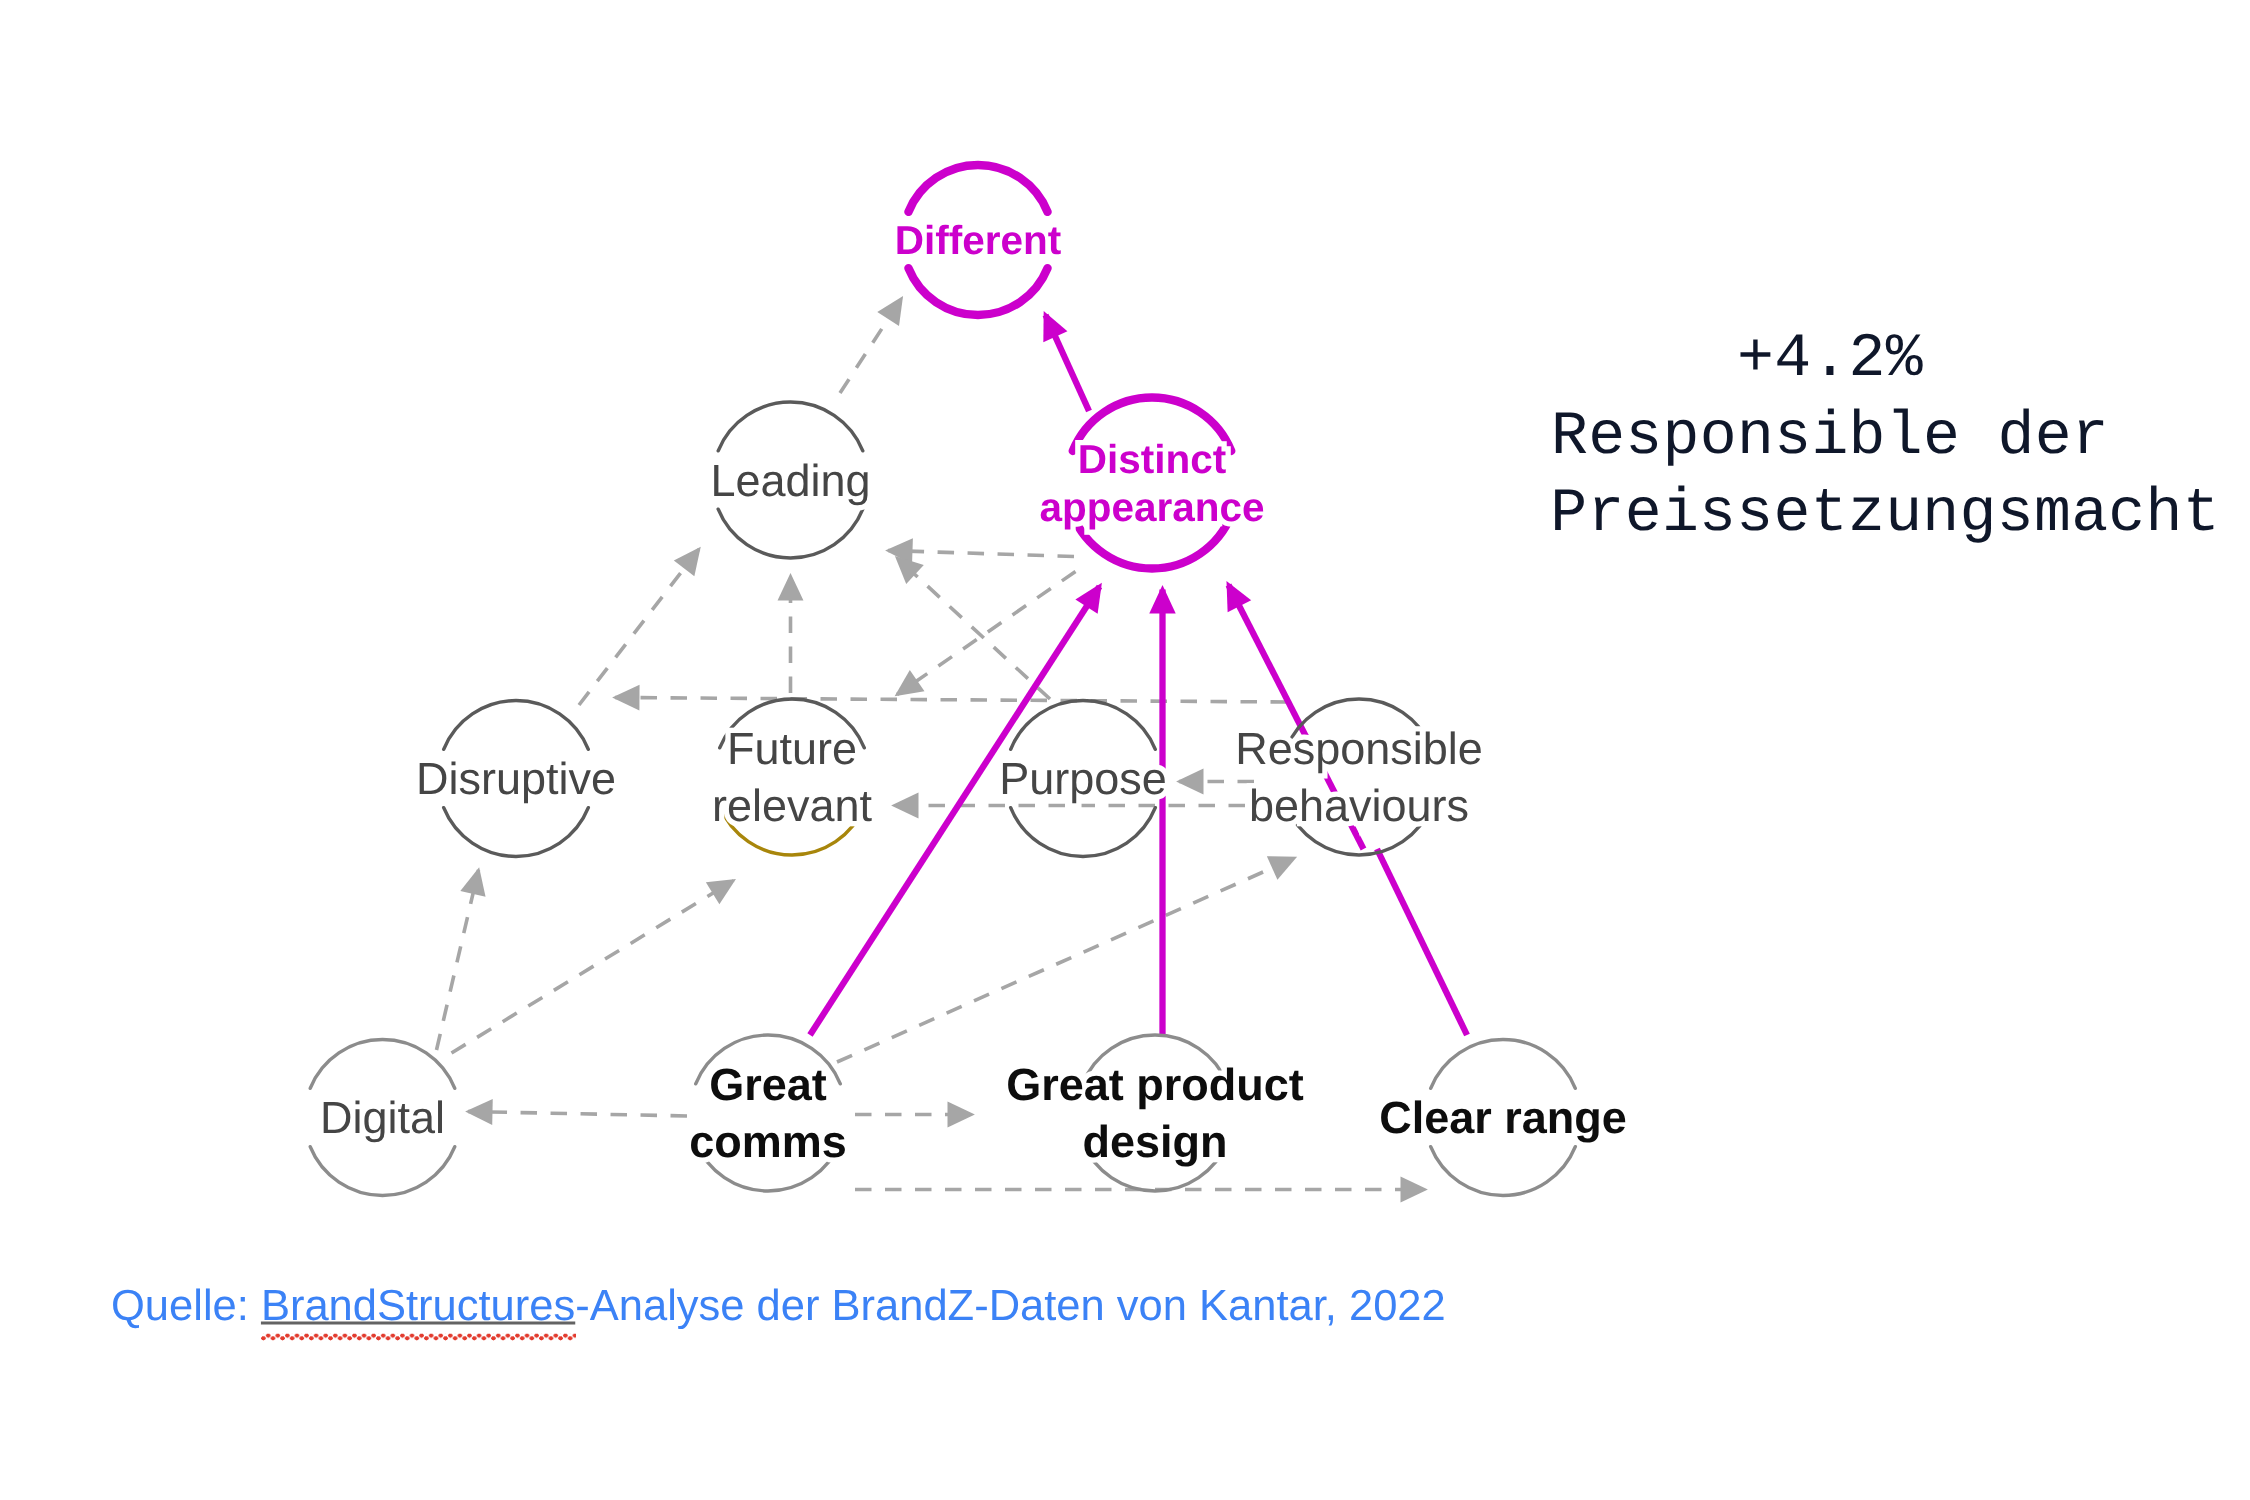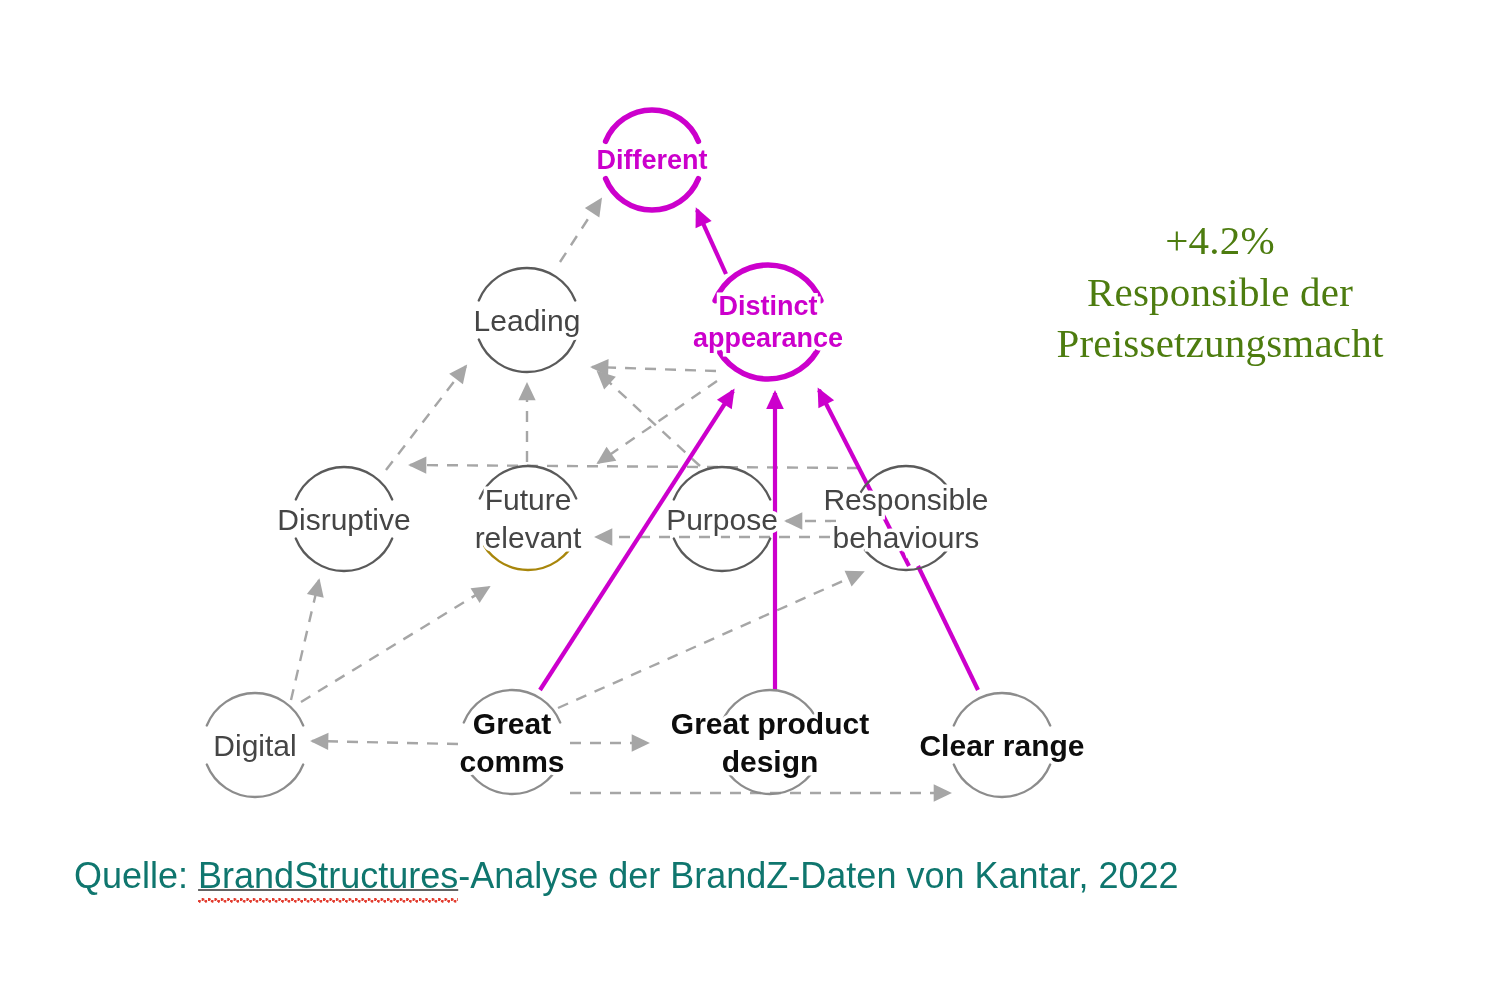--- a/index.html
+++ b/index.html
@@ -8,35 +8,35 @@
     font-family:"Liberation Sans","DejaVu Sans",sans-serif;
     background:#ffffff;
   }
   #stage{position:relative;width:1500px;height:836px;background:#fff;}
   #diagram{position:absolute;left:0;top:0;width:1500px;height:1000px;}
 
   .kpi{
     position:absolute;
     left:960px; top:215px; width:520px;
     text-align:center;
-    color:#4d7c0f;
-    font-family:Liberation Serif, serif;
+    color:#0f172a;
+    font-family:Liberation Mono, monospace;
     font-size:41px; line-height:1.26; font-weight:400;
     letter-spacing:0.2px;
   }
   .kpi .pct{display:block;}
   .kpi .l2{display:block;}
-  .kpi .l3{display:block;}
+  .kpi .l3{display:block;text-align:right;}
 
   .source{
     position:absolute;
     left:74px; top:855px;
-    color:#0f766e;
+    color:#3b82f6;
     font-family:"Liberation Sans","DejaVu Sans",sans-serif;
-    font-size:36px; font-weight:400; white-space:nowrap;
+    font-size:29px; font-weight:400; white-space:nowrap;
   }
   .spell{
     text-decoration:underline;
     text-decoration-color:#636363;
     text-decoration-thickness:1.5px;
     position:relative;
   }
   .spell::after{
     content:"";
     position:absolute; left:0; right:0; bottom:-7px; height:5px;

